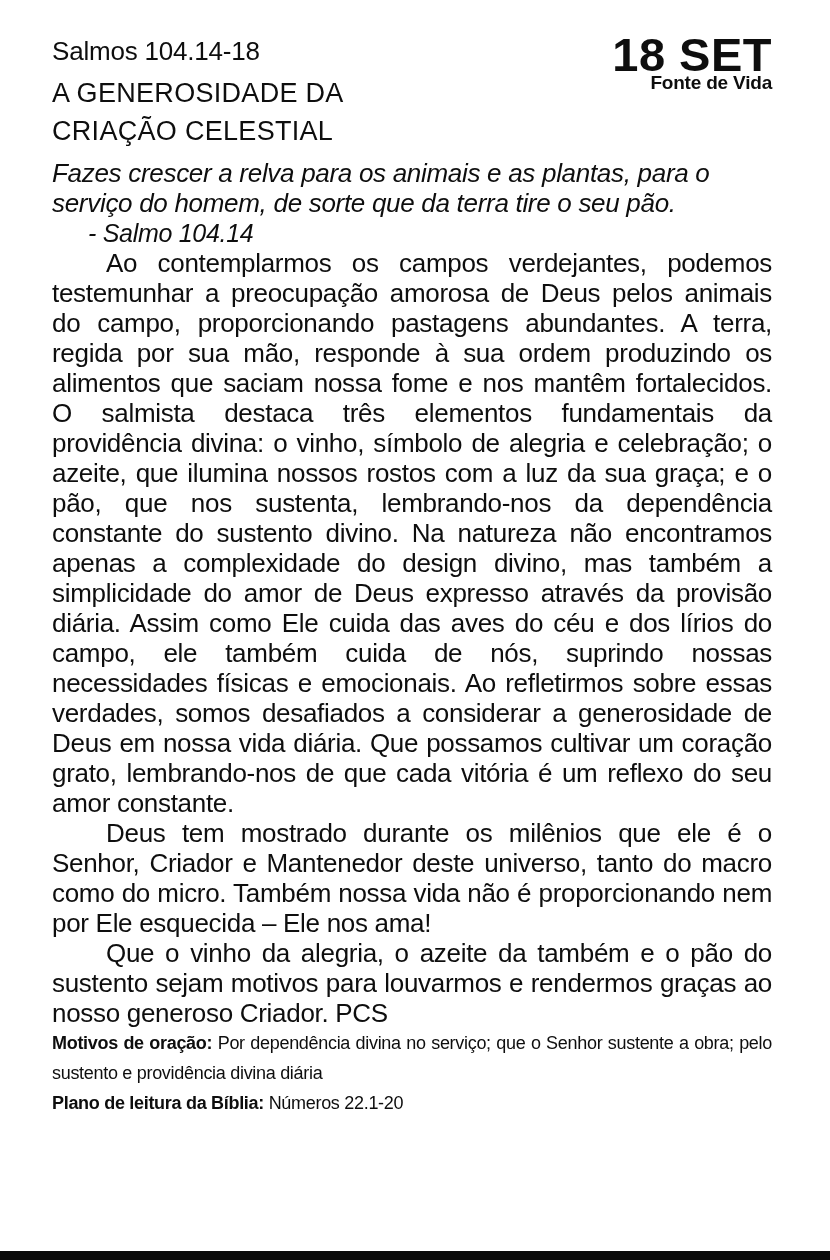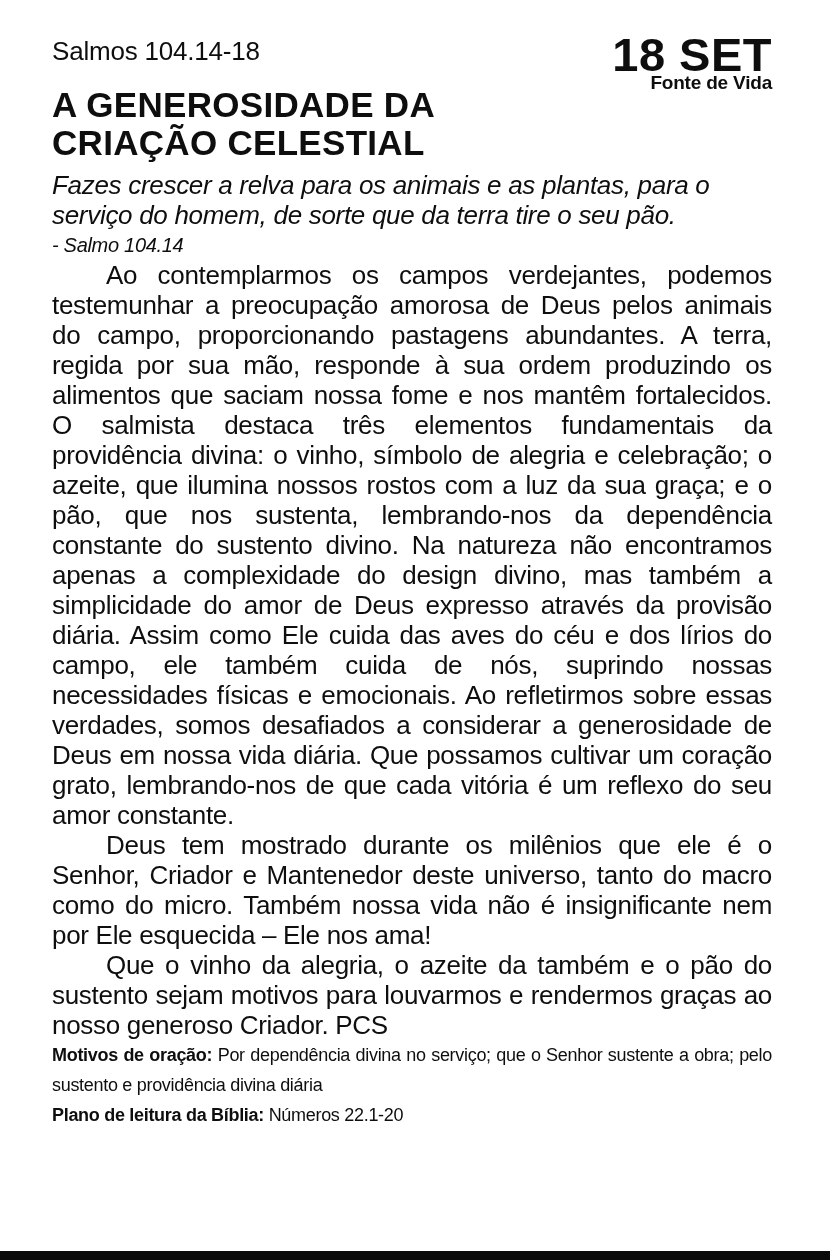--- a/index.html
+++ b/index.html
@@ -19,25 +19,25 @@
     display: flex;
     justify-content: space-between;
     align-items: flex-start;
   }
   .reference {
     font-size: 26px;
     line-height: 30px;
     letter-spacing: -0.2px;
   }
   .title {
-    font-size: 35px;
-    font-weight: bold;
+    font-size: 27px;
+    font-weight: normal;
     line-height: 38px;
     letter-spacing: 0.3px;
-    margin-top: 20px;
+    margin-top: 8px;
     white-space: nowrap;
   }
   .date-block {
     text-align: right;
     padding-top: 2px;
     flex-shrink: 0;
   }
   .date {
     font-size: 47px;
     font-weight: bold;
@@ -52,23 +52,24 @@
   }
   .epigraph {
     font-style: italic;
     font-size: 26px;
     line-height: 30px;
     letter-spacing: -0.3px;
     margin-top: 8px;
   }
   .epigraph-attr {
     font-style: italic;
-    font-size: 20px;
+    font-size: 25px;
     line-height: 30px;
     letter-spacing: -0.3px;
+    margin-left: 36px;
   }
   .body-text p {
     margin: 0;
     font-size: 26px;
     line-height: 30px;
     letter-spacing: -0.3px;
     text-align: justify;
     text-indent: 54px;
   }
   .meta-line {
@@ -106,21 +107,21 @@
     </div>
   </div>
 
   <div class="epigraph">
     <span>Fazes crescer a relva para os animais e as plantas, para o serviço do homem, de sorte que da terra tire o seu pão.</span>
     <div class="epigraph-attr">- Salmo 104.14</div>
   </div>
 
   <div class="body-text">
     <p>Ao contemplarmos os campos verdejantes, podemos testemunhar a preocupação amorosa de Deus pelos animais do campo, proporcionando pastagens abundantes. A terra, regida por sua mão, responde à sua ordem produzindo os alimentos que saciam nossa fome e nos mantêm fortalecidos. O salmista destaca três elementos fundamentais da providência divina: o vinho, símbolo de alegria e celebração; o azeite, que ilumina nossos rostos com a luz da sua graça; e o pão, que nos sustenta, lembrando-nos da dependência constante do sustento divino. Na natureza não encontramos apenas a complexidade do design divino, mas também a simplicidade do amor de Deus expresso através da provisão diária. Assim como Ele cuida das aves do céu e dos lírios do campo, ele também cuida de nós, suprindo nossas necessidades físicas e emocionais. Ao refletirmos sobre essas verdades, somos desafiados a considerar a generosidade de Deus em nossa vida diária. Que possamos cultivar um coração grato, lembrando-nos de que cada vitória é um reflexo do seu amor constante.</p>
-    <p>Deus tem mostrado durante os milênios que ele é o Senhor, Criador e Mantenedor deste universo, tanto do macro como do micro. Também nossa vida não é insignificante nem por Ele esquecida – Ele nos ama!</p>
+    <p>Deus tem mostrado durante os milênios que ele é o Senhor, Criador e Mantenedor deste universo, tanto do macro como do micro. Também nossa vida não é proporcionando nem por Ele esquecida – Ele nos ama!</p>
     <p>Que o vinho da alegria, o azeite da também e o pão do sustento sejam motivos para louvarmos e rendermos graças ao nosso generoso Criador. PCS</p>
   </div>
 
   <p class="meta-line"><span class="label">Motivos de oração:</span><span> Por dependência divina no serviço; que o Senhor sustente a obra; pelo sustento e providência divina diária</span></p>
 
   <p class="meta-line"><span class="label">Plano de leitura da Bíblia:</span><span> Números 22.1-20</span></p>
 
 </div>
 
 <div class="bottom-bar"></div>

